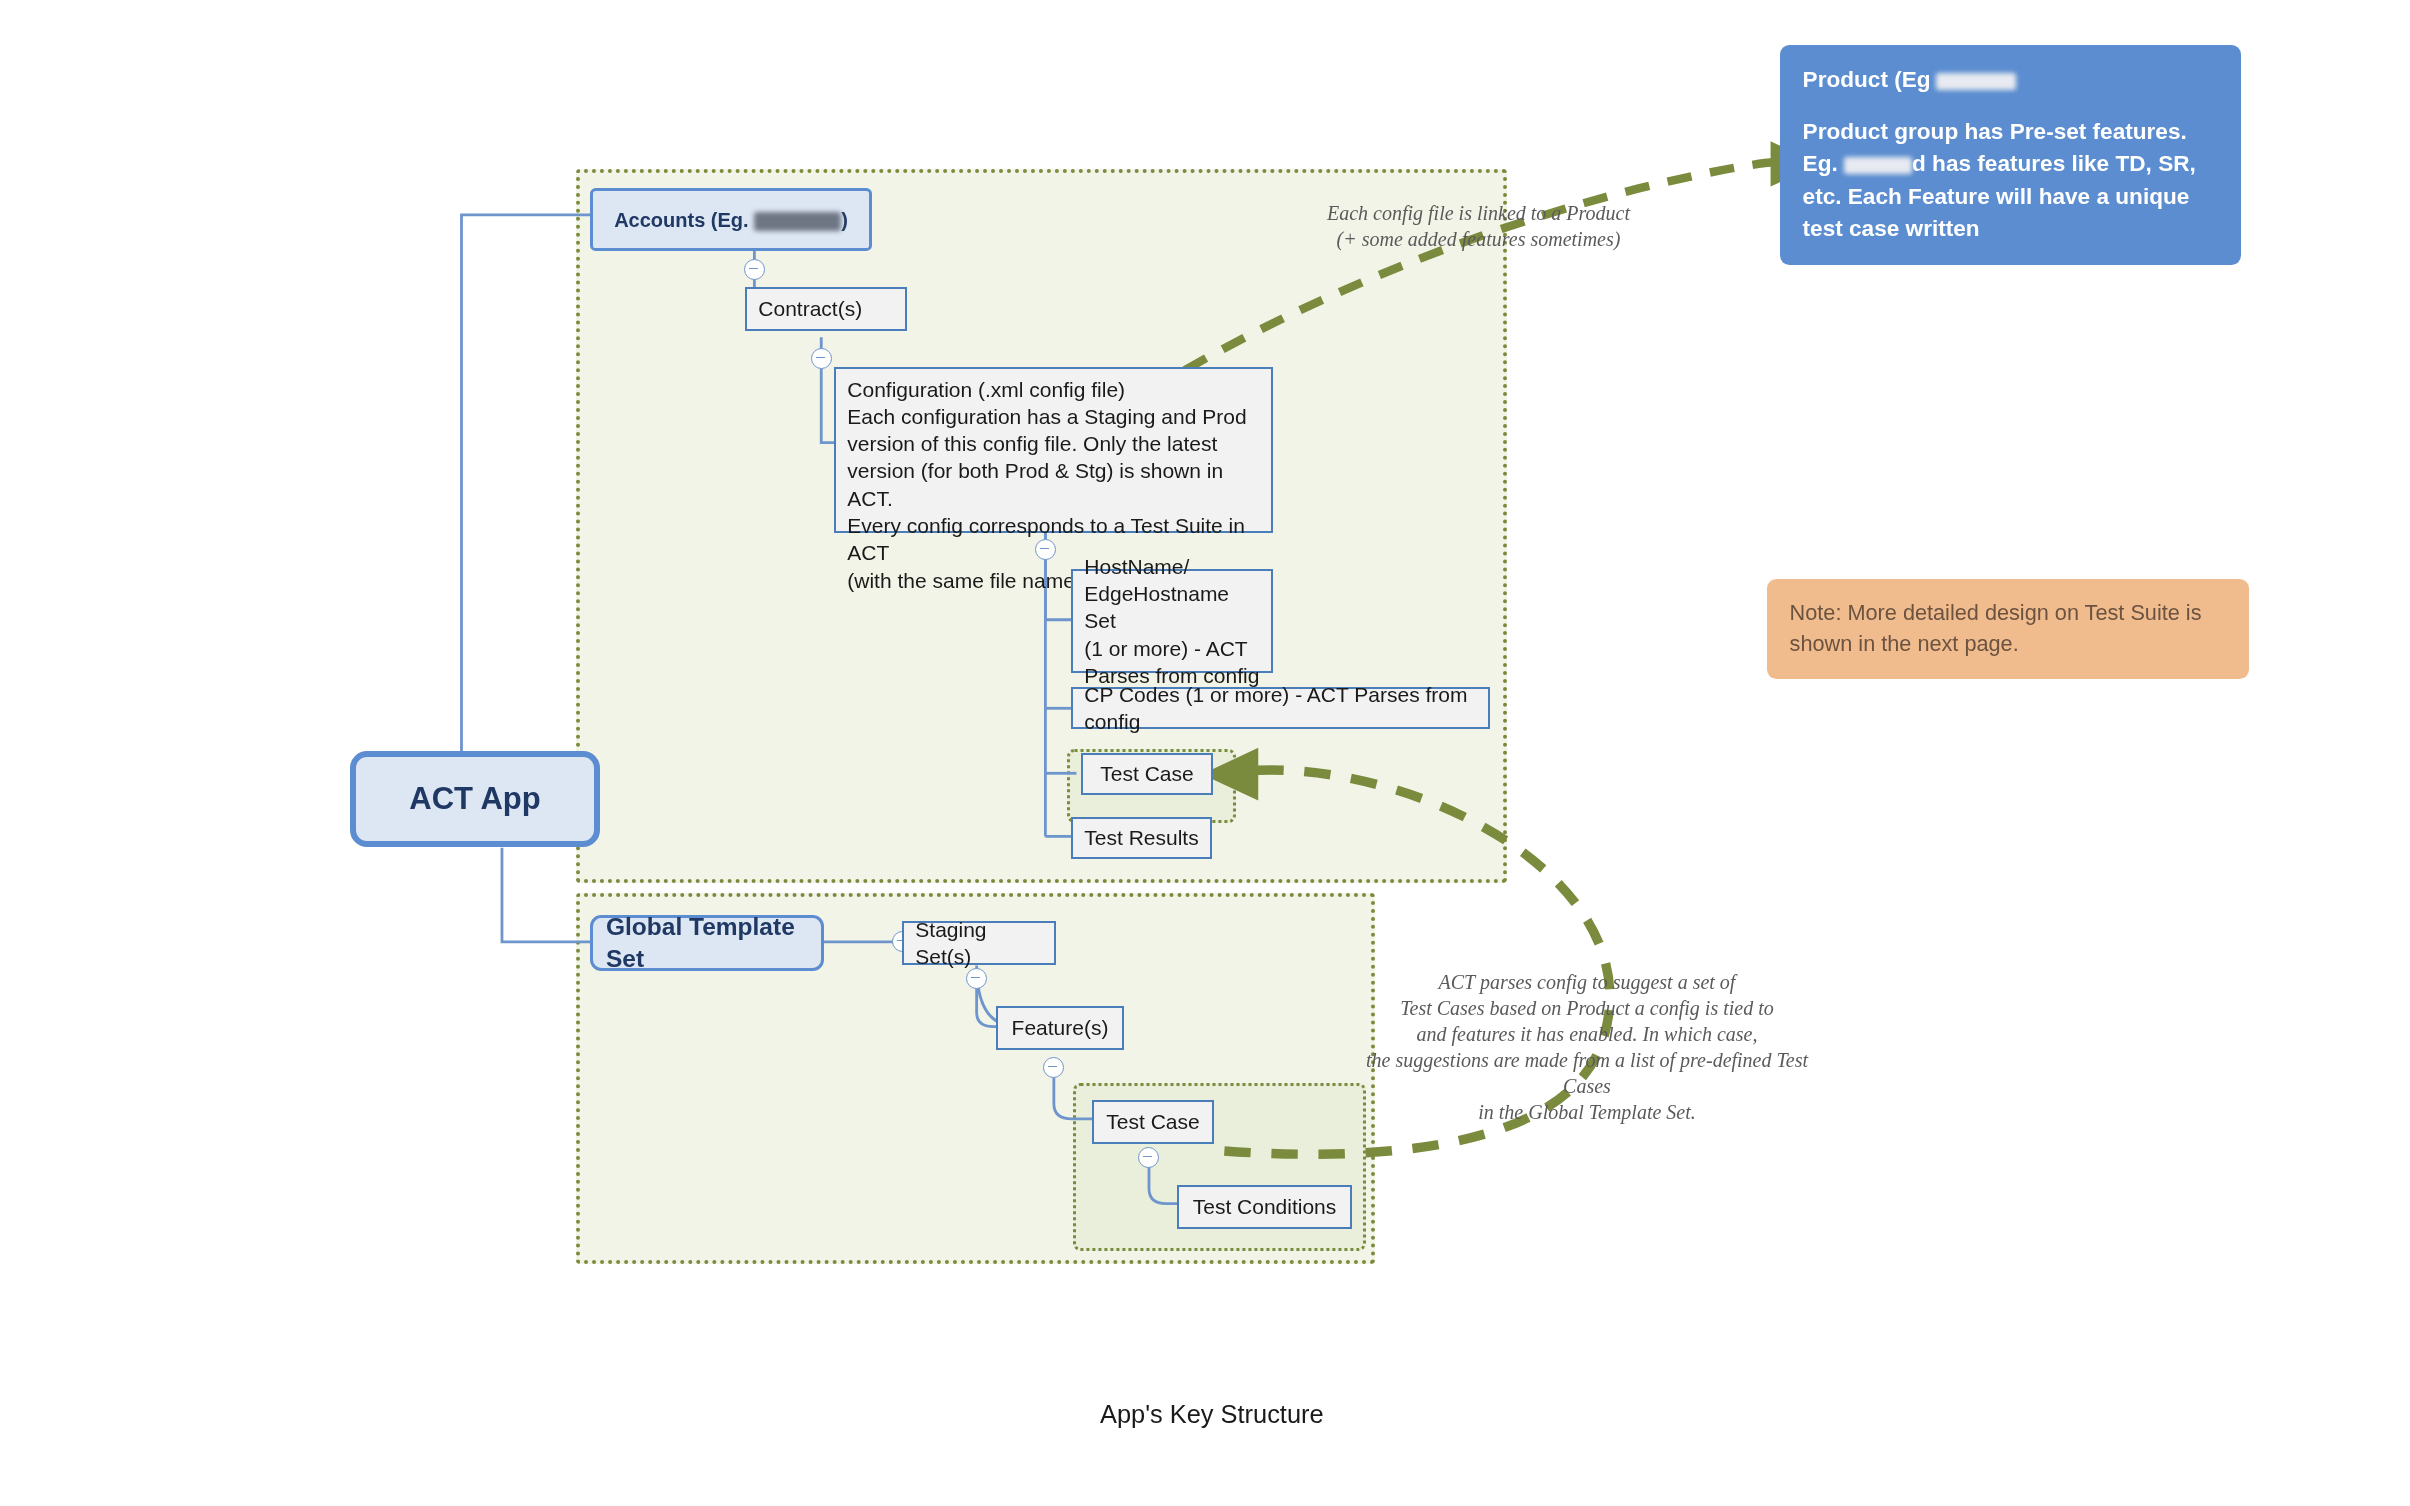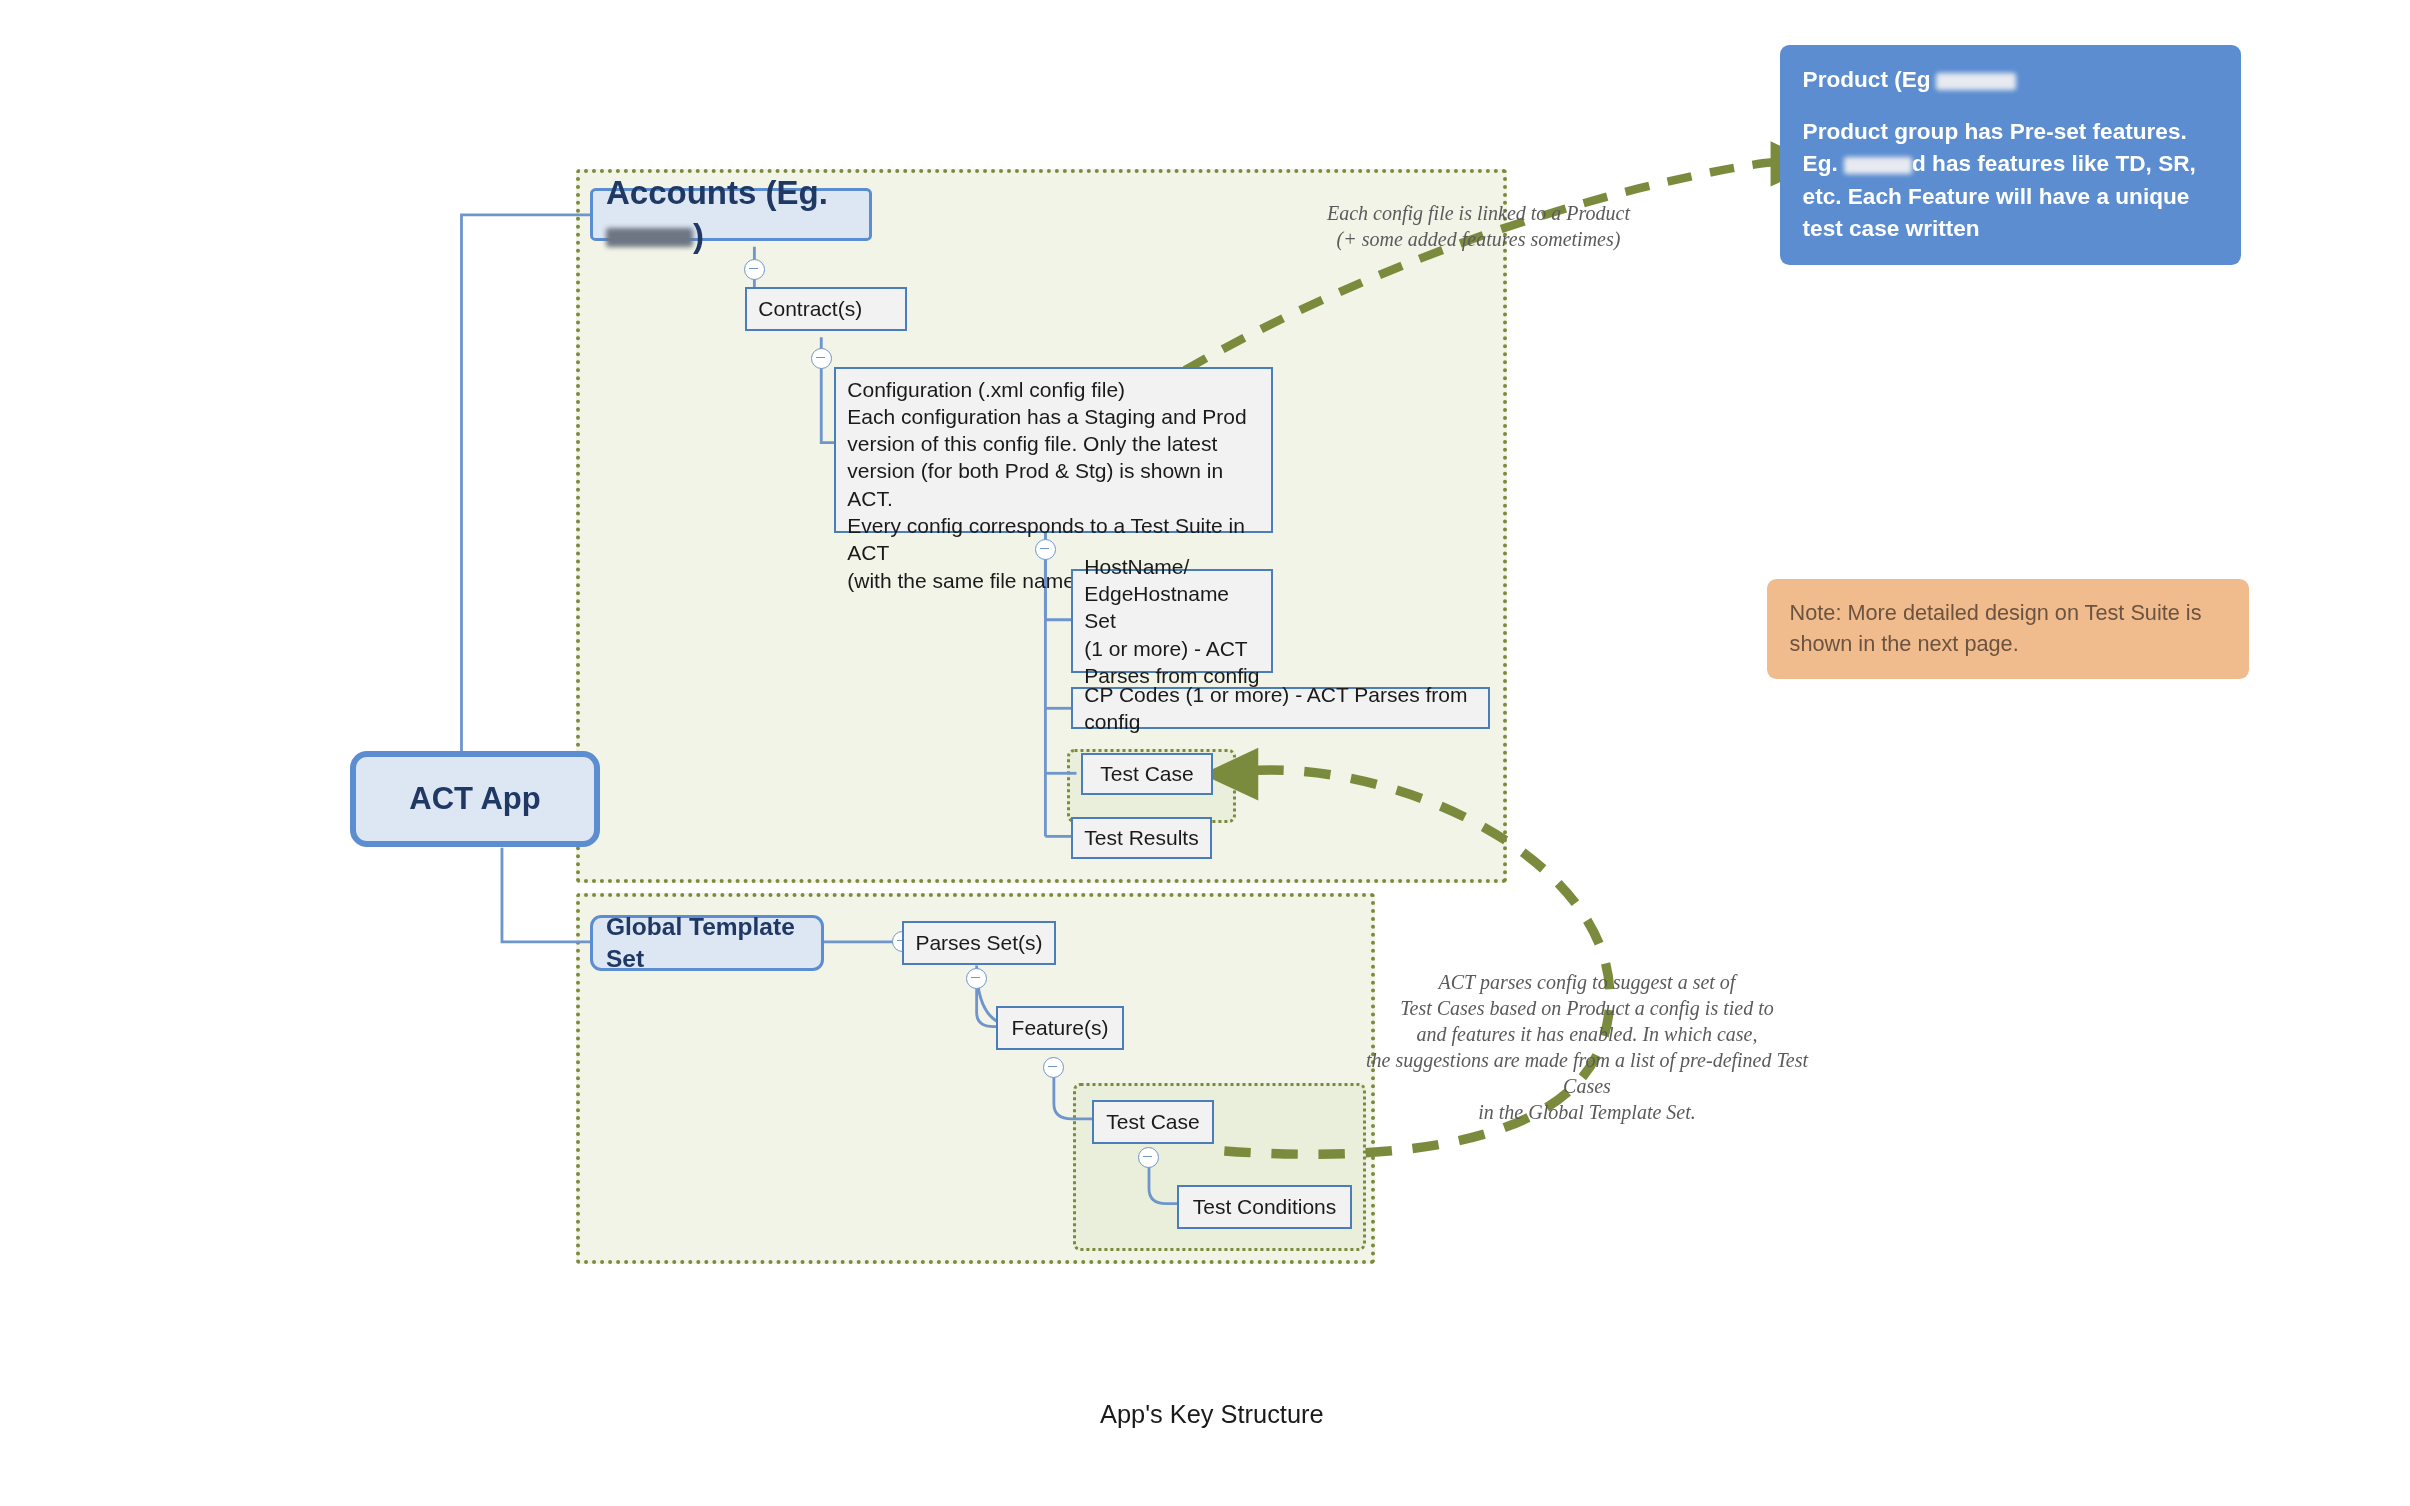--- a/index.html
+++ b/index.html
@@ -102,21 +102,21 @@
   <div class="toggle" style="left:1035px;top:539px;"></div>
   <div class="toggle" style="left:892px;top:931px;"></div>
   <div class="toggle" style="left:966px;top:968px;"></div>
   <div class="toggle" style="left:1043px;top:1057px;"></div>
   <div class="toggle" style="left:1138px;top:1147px;"></div>
 
   <div class="node accent app" style="left:336px;top:751px;width:250px;height:96px;">
     <span class="txt">ACT App</span>
   </div>
 
-  <div class="node accent" style="left:590px;top:188px;width:282px;height:53px;font-size:33px;">
+  <div class="node accent" style="left:590px;top:188px;width:282px;height:63px;font-size:20px;">
     <span class="txt"><span>Accounts (Eg. </span><span class="redact dark" style="width:87px;height:19px;"></span><span>)</span></span>
   </div>
 
   <div class="node" style="left:745px;top:287px;width:162px;height:44px;">
     <span class="txt">Contract(s)</span>
   </div>
 
   <div class="node pad" style="left:834px;top:367px;width:439px;height:166px;align-items:flex-start;">
     <span class="txt">Configuration (.xml config file)
 Each configuration has a Staging and Prod
@@ -143,21 +143,21 @@
 
   <div class="node" style="left:1071px;top:817px;width:141px;height:42px;justify-content:center;">
     <span class="txt">Test Results</span>
   </div>
 
   <div class="node accent" style="left:590px;top:915px;width:234px;height:56px;font-size:24.5px;border-radius:11.3px;">
     <span class="txt">Global Template Set</span>
   </div>
 
   <div class="node" style="left:902px;top:921px;width:154px;height:44px;justify-content:center;">
-    <span class="txt">Parses Set(s)</span>
+    <span class="txt">Staging Set(s)</span>
   </div>
 
   <div class="node" style="left:996px;top:1006px;width:128px;height:44px;justify-content:center;">
     <span class="txt">Feature(s)</span>
   </div>
 
   <div class="node" style="left:1092px;top:1100px;width:122px;height:44px;justify-content:center;">
     <span class="txt">Test Case</span>
   </div>
 

